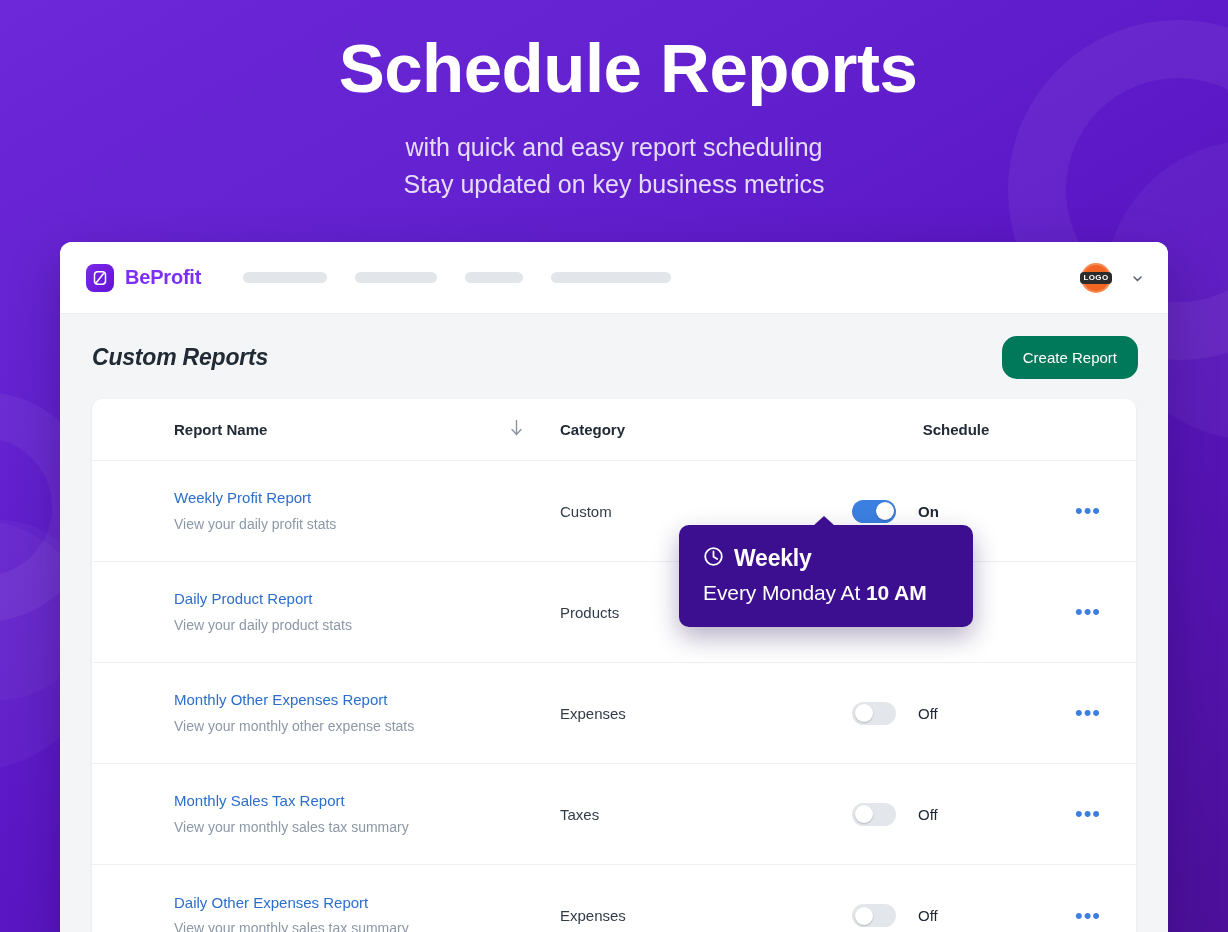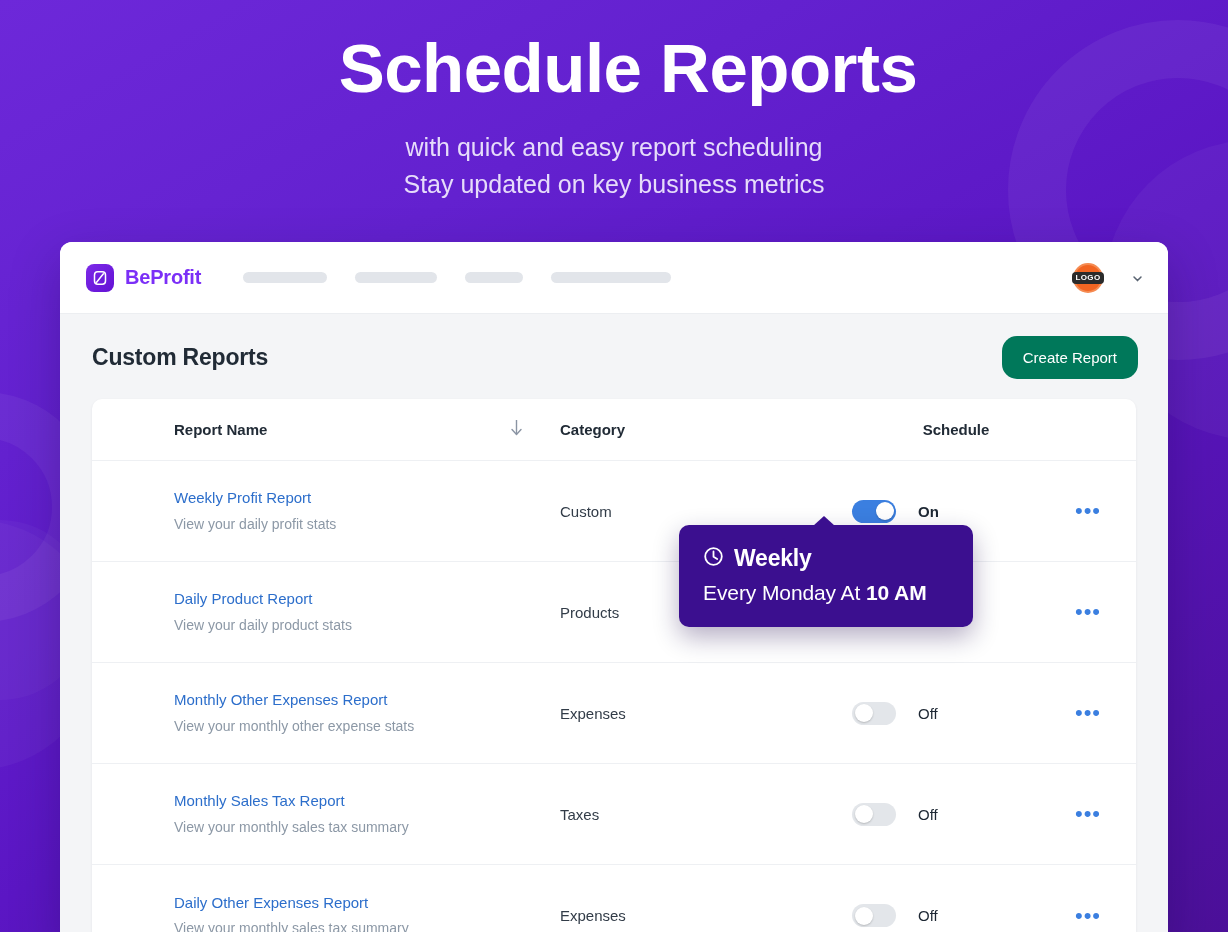--- a/index.html
+++ b/index.html
@@ -118,21 +118,21 @@
     color: #7b2ff7;
     letter-spacing: -0.2px;
   }
   .navstubs { display: flex; align-items: center; gap: 28px; margin-left: 42px; }
   .navstub { height: 11px; border-radius: 6px; background: #e2e5ea; }
   .navstub.w1 { width: 84px; }
   .navstub.w2 { width: 82px; }
   .navstub.w3 { width: 58px; }
   .navstub.w4 { width: 120px; }
 
-  .topbar-right { margin-left: auto; display: flex; align-items: center; gap: 28px; }
+  .topbar-right { margin-left: auto; display: flex; align-items: center; gap: 20px; }
   .avatar {
     position: relative;
     width: 30px; height: 30px;
     border-radius: 50%;
     background: #f26522;
     border: 2px solid #f58b52;
     display: flex; align-items: center; justify-content: center;
   }
   .avatar-badge {
     background: #2b2b2b;
@@ -150,20 +150,21 @@
   .pagehead {
     display: flex;
     align-items: center;
     padding: 22px 30px 20px 32px;
   }
   .page-title {
     font-size: 23px;
     font-weight: 700;
     color: #212b36;
     letter-spacing: -0.2px;
+    font-style: italic;
   }
   .create-btn {
     margin-left: auto;
     background: #00785a;
     color: #ffffff;
     font-size: 15px;
     font-family: "Liberation Sans", sans-serif;
     border: none;
     border-radius: 15px;
     padding: 13px 21px;

